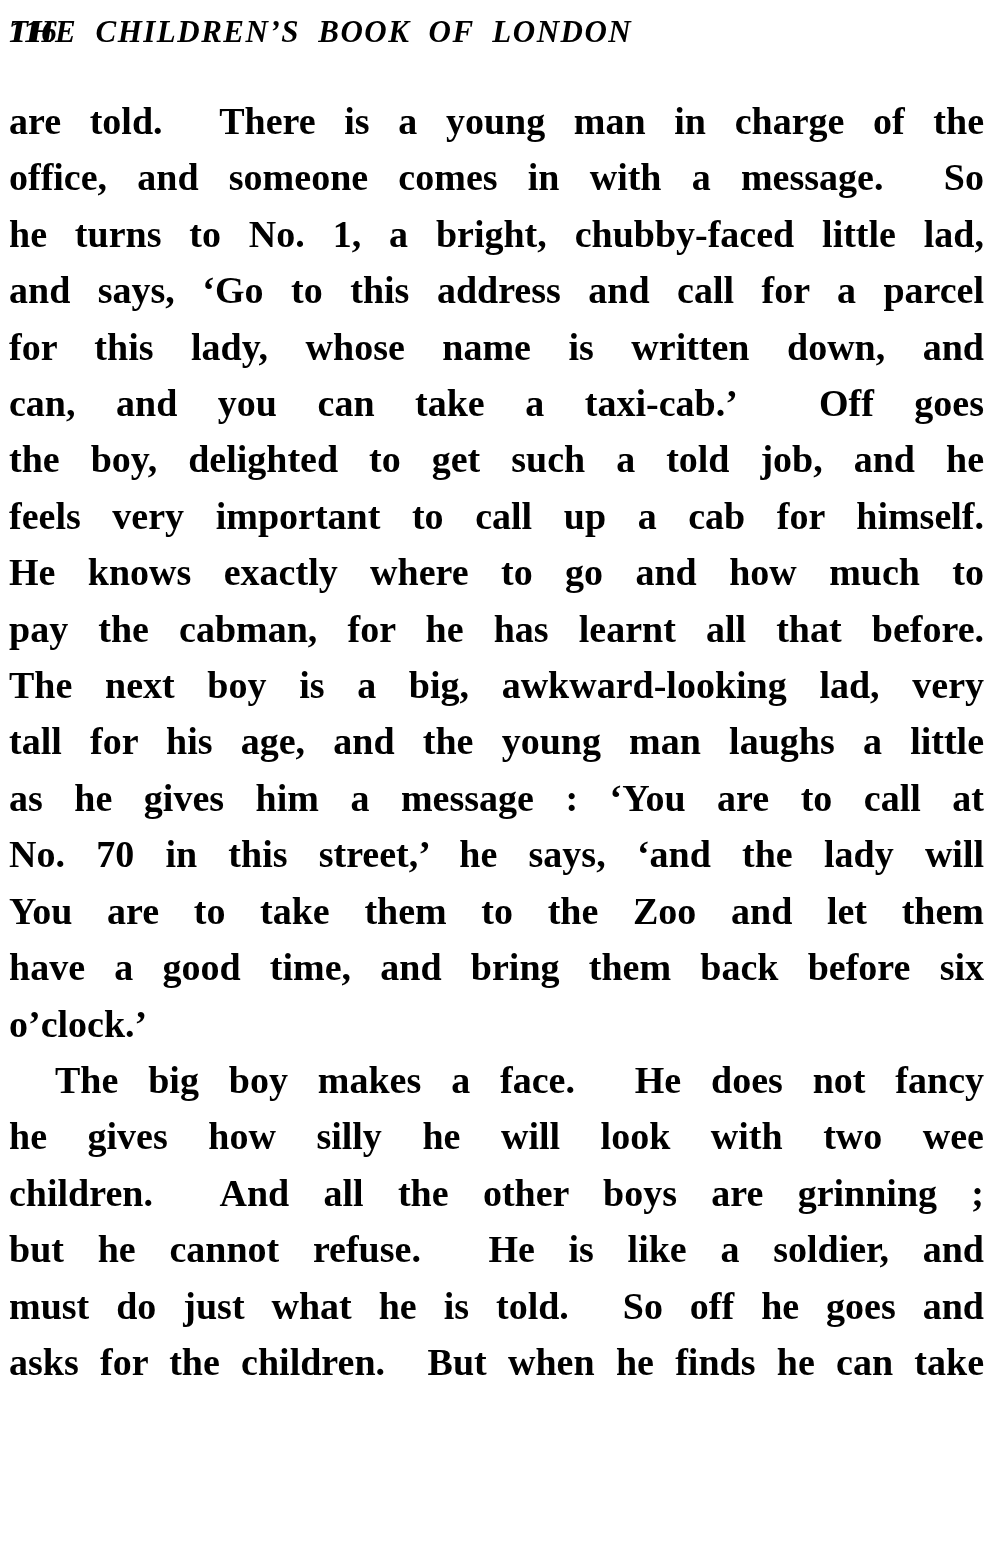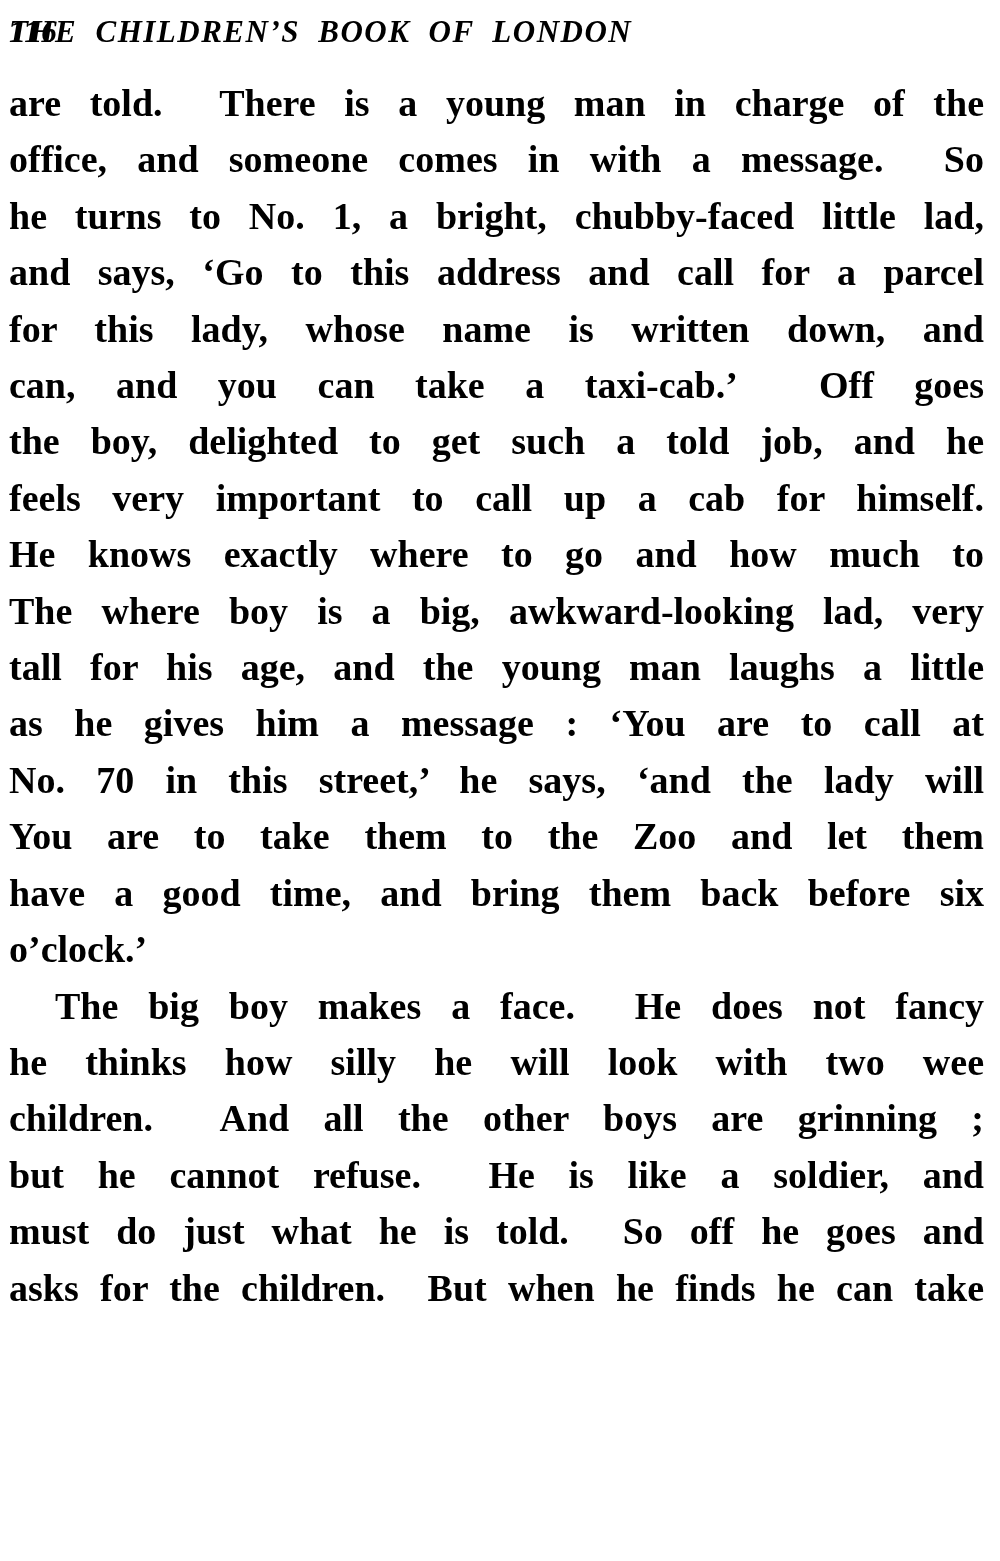--- a/index.html
+++ b/index.html
@@ -31,21 +31,21 @@
   .page-number {
     position: absolute;
     left: 0;
     top: 0;
   }
   .running-title {
     text-align: left;
     word-spacing: 9px;
   }
   .body-text {
-    margin-top: 23px;
+    margin-top: 41px;
     font-size: 38px;
     line-height: 56.4px;
   }
   .paragraph {
     margin: 0;
   }
   .line {
     text-align: justify;
     text-align-last: justify;
     white-space: nowrap; 
@@ -75,32 +75,33 @@
     <div class="paragraph">
       <div class="line">are told.&nbsp; There is a young man in charge of the</div>
       <div class="line">office, and someone comes in with a message.&nbsp; So</div>
       <div class="line">he turns to No. 1, a bright, chubby-faced little lad,</div>
       <div class="line">and says, ‘Go to this address and call for a parcel</div>
       <div class="line">for this lady, whose name is written down, and</div>
       <div class="line">can, and you can take a taxi-cab.’&nbsp; Off goes</div>
       <div class="line">the boy, delighted to get such a told job, and he</div>
       <div class="line">feels very important to call up a cab for himself.</div>
       <div class="line">He knows exactly where to go and how much to</div>
-      <div class="line">The where boy is a big, awkward-looking lad, very</div>
+      <div class="line">pay the cabman, for he has learnt all that before.</div>
+      <div class="line">The next boy is a big, awkward-looking lad, very</div>
       <div class="line">tall for his age, and the young man laughs a little</div>
       <div class="line">as he gives him a message&nbsp;: ‘You are to call at</div>
       <div class="line">No. 70 in this street,’ he says, ‘and the lady will</div>
       <div class="line">You are to take them to the Zoo and let them</div>
       <div class="line">have a good time, and bring them back before six</div>
       <div class="line para-end">o’clock.’</div>
     </div>
 
     <div class="paragraph">
       <div class="line indent">The big boy makes a face.&nbsp; He does not fancy</div>
-      <div class="line">he thinks how silly he will look with two wee</div>
+      <div class="line">he gives how silly he will look with two wee</div>
       <div class="line">children.&nbsp; And all the other boys are grinning&nbsp;;</div>
       <div class="line">but he cannot refuse.&nbsp; He is like a soldier, and</div>
       <div class="line">must do just what he is told.&nbsp; So off he goes and</div>
       <div class="line">asks for the children.&nbsp; But when he finds he can take</div>
     </div>
 
   </div>
 </div>
 
 </body></html>

